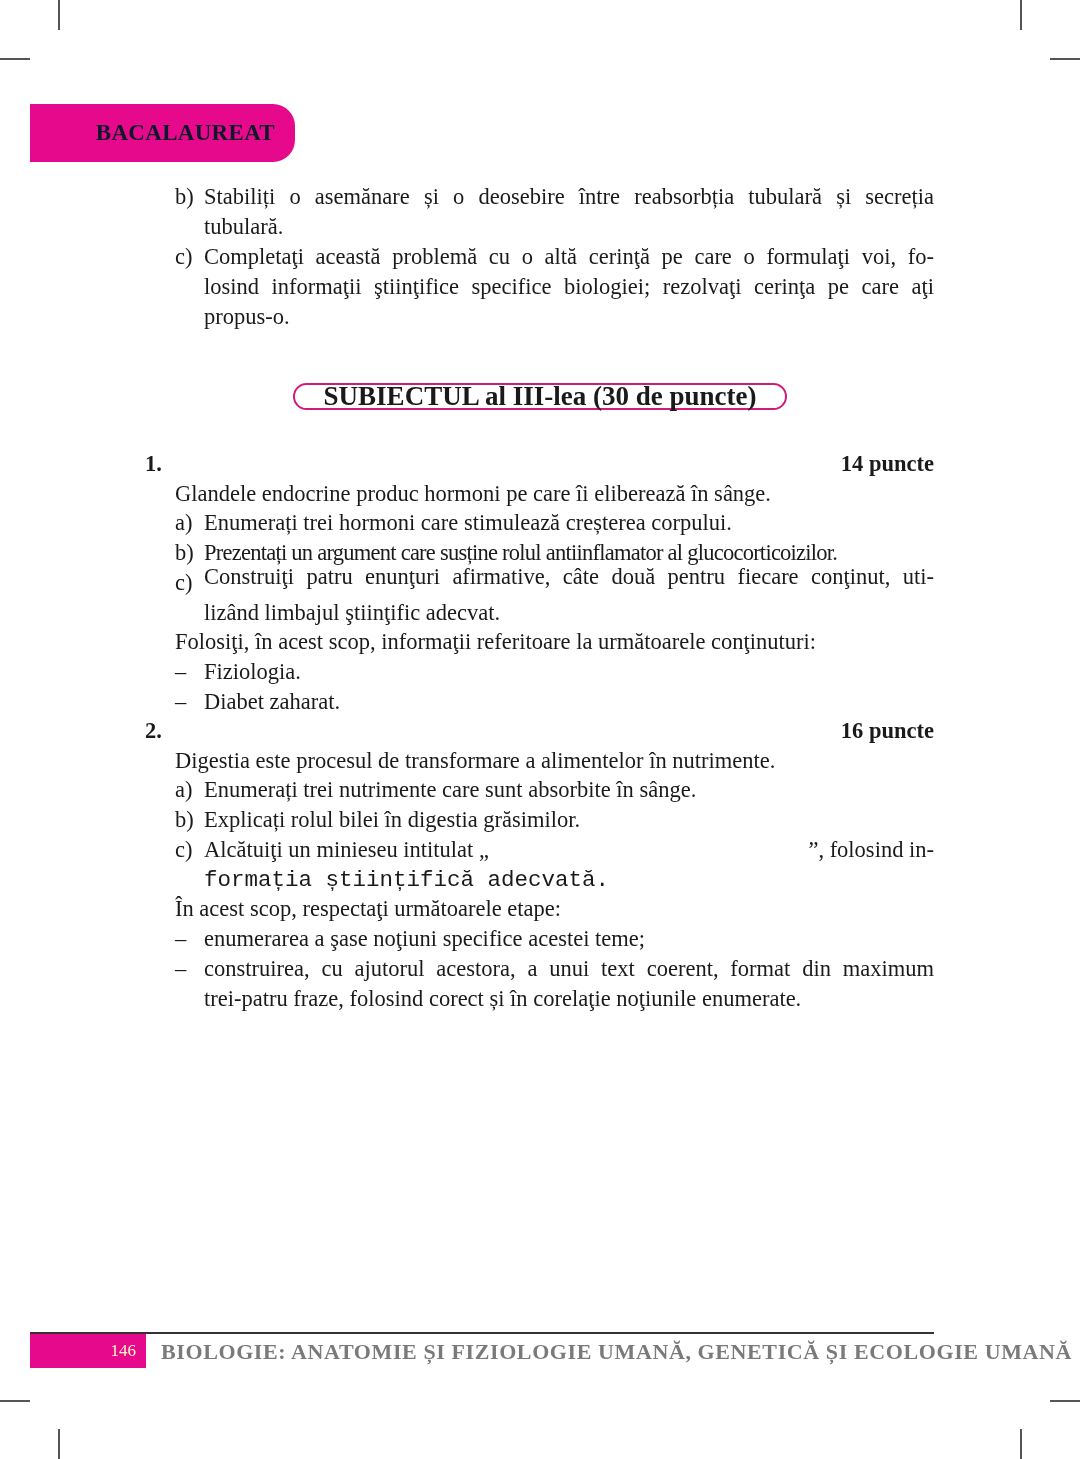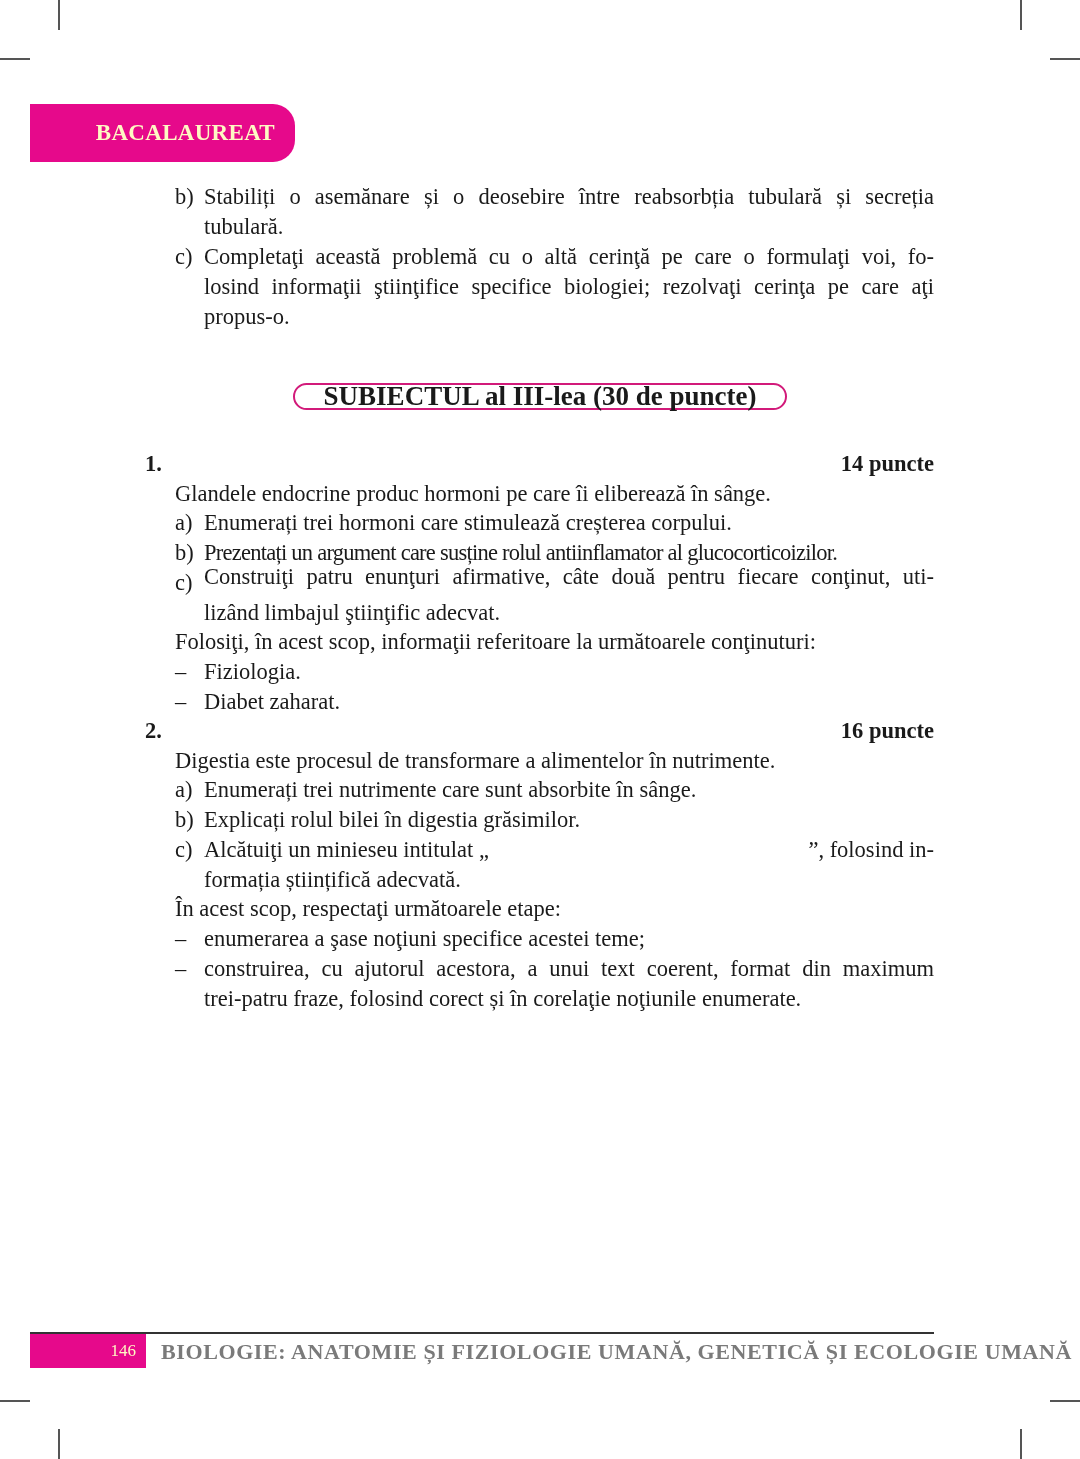--- a/index.html
+++ b/index.html
@@ -12,21 +12,21 @@
   .crop.v { width: 2px; height: 30px; }
   .crop.h { height: 2px; width: 30px; }
 
   .banner {
     position: absolute; left: 30px; top: 104px; width: 265px; height: 58px;
     background: #e6098b; border-radius: 0 22px 22px 0;
     display: flex; align-items: center; justify-content: flex-end; padding-right: 20px;
     box-sizing: border-box;
   }
   .banner span {
-    color: #fef9c3; font-weight: bold; font-size: 23px; letter-spacing: 0.3px;
+    color: #0f172a; font-weight: bold; font-size: 23px; letter-spacing: 0.3px;
   }
 
   .text { position: absolute; left: 0; top: 0; width: 1080px; }
   .line {
     position: absolute; font-size: 22.5px; line-height: 30px; white-space: nowrap;
   }
   .just { display: flex; justify-content: space-between; }
   .bold { font-weight: bold; }
   .it { font-style: italic; }
 
@@ -107,21 +107,21 @@
   <div class="line" style="left:204px;top:775px;">Enumerați trei nutrimente care sunt absorbite în sânge.</div>
 
   <div class="line" style="left:175px;top:805px;">b)</div>
   <div class="line" style="left:204px;top:805px;">Explicați rolul bilei în digestia grăsimilor.</div>
 
   <div class="line" style="left:175px;top:835px;">c)</div>
   <div class="line just" style="left:204px;top:835px;width:730px;">
     <span>Alcătuiţi un minieseu intitulat „</span>
     <span>”, folosind in-</span>
   </div>
-  <div class="line" style="left:204px;top:865px;">formația științifică adecvată.</div>
+  <div class="line" style="left:204px;top:865px;font-family:Liberation Mono, monospace;">formația științifică adecvată.</div>
 
   <div class="line" style="left:175px;top:894px;">În acest scop, respectaţi următoarele etape:</div>
   <div class="line" style="left:175px;top:924px;">–</div>
   <div class="line" style="left:204px;top:924px;">enumerarea a şase noţiuni specifice acestei teme;</div>
   <div class="line" style="left:175px;top:954px;">–</div>
   <div class="line" style="left:204px;top:954px;width:730px;text-align:justify;text-align-last:justify;">construirea, cu ajutorul acestora, a unui text coerent, format din maximum</div>
   <div class="line" style="left:204px;top:984px;">trei-patru fraze, folosind corect și în corelaţie noţiunile enumerate.</div>
 </div>
 
 <div class="footer-rule"></div>

